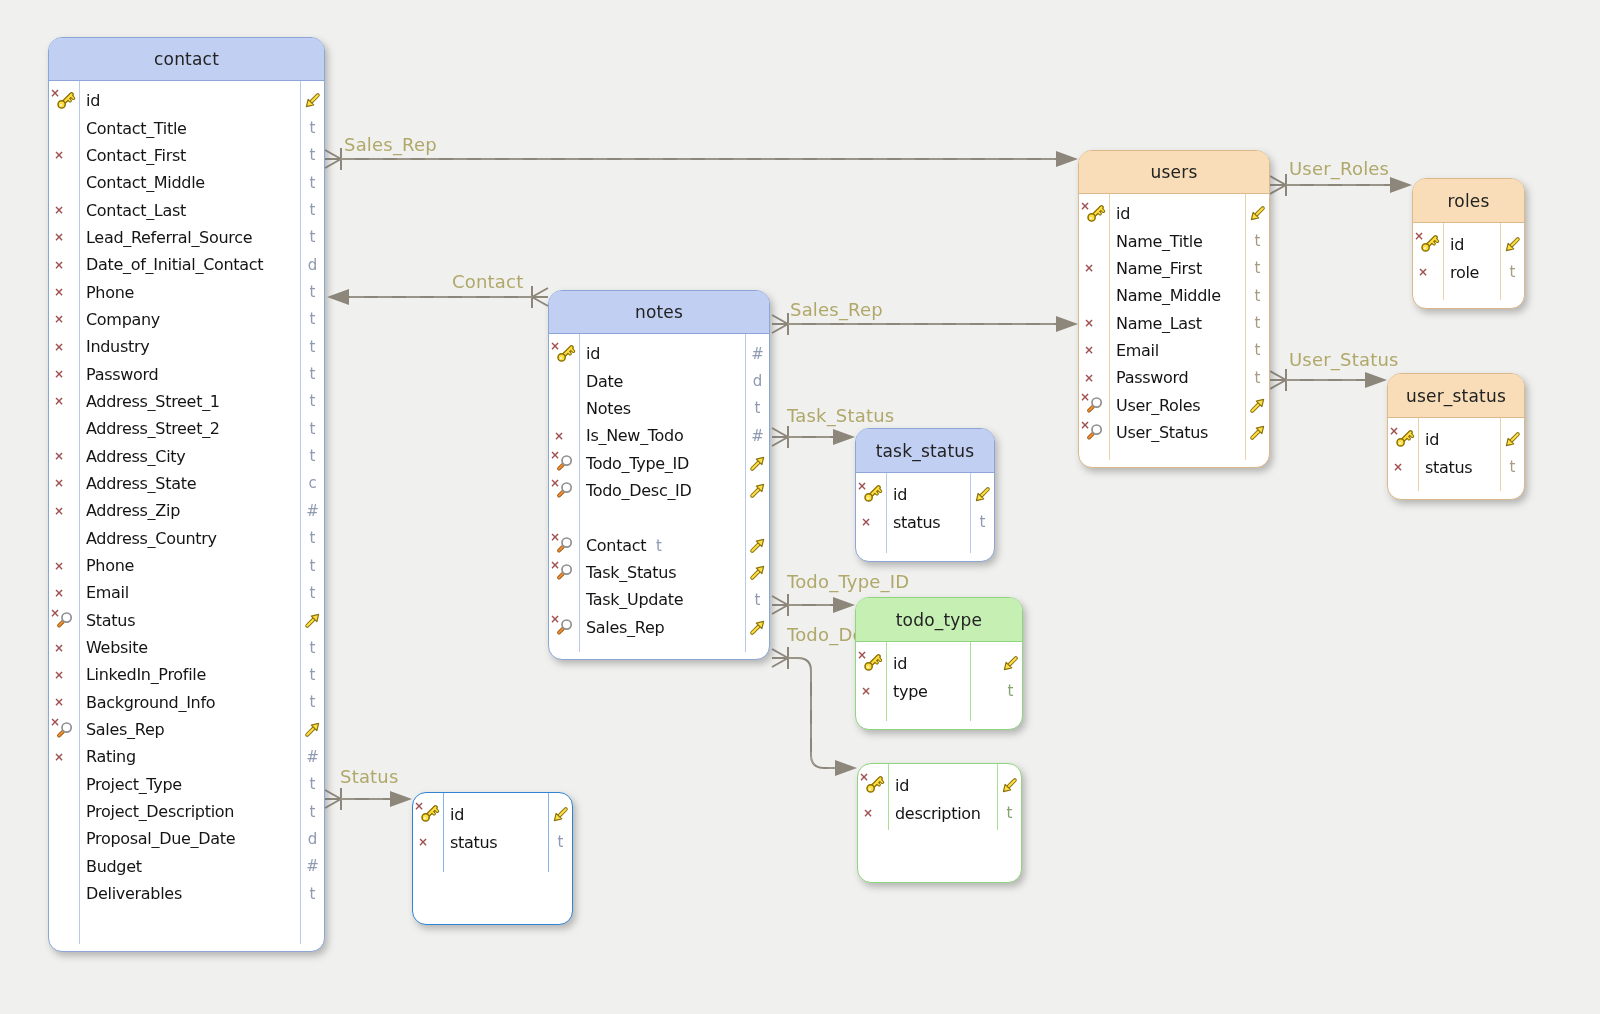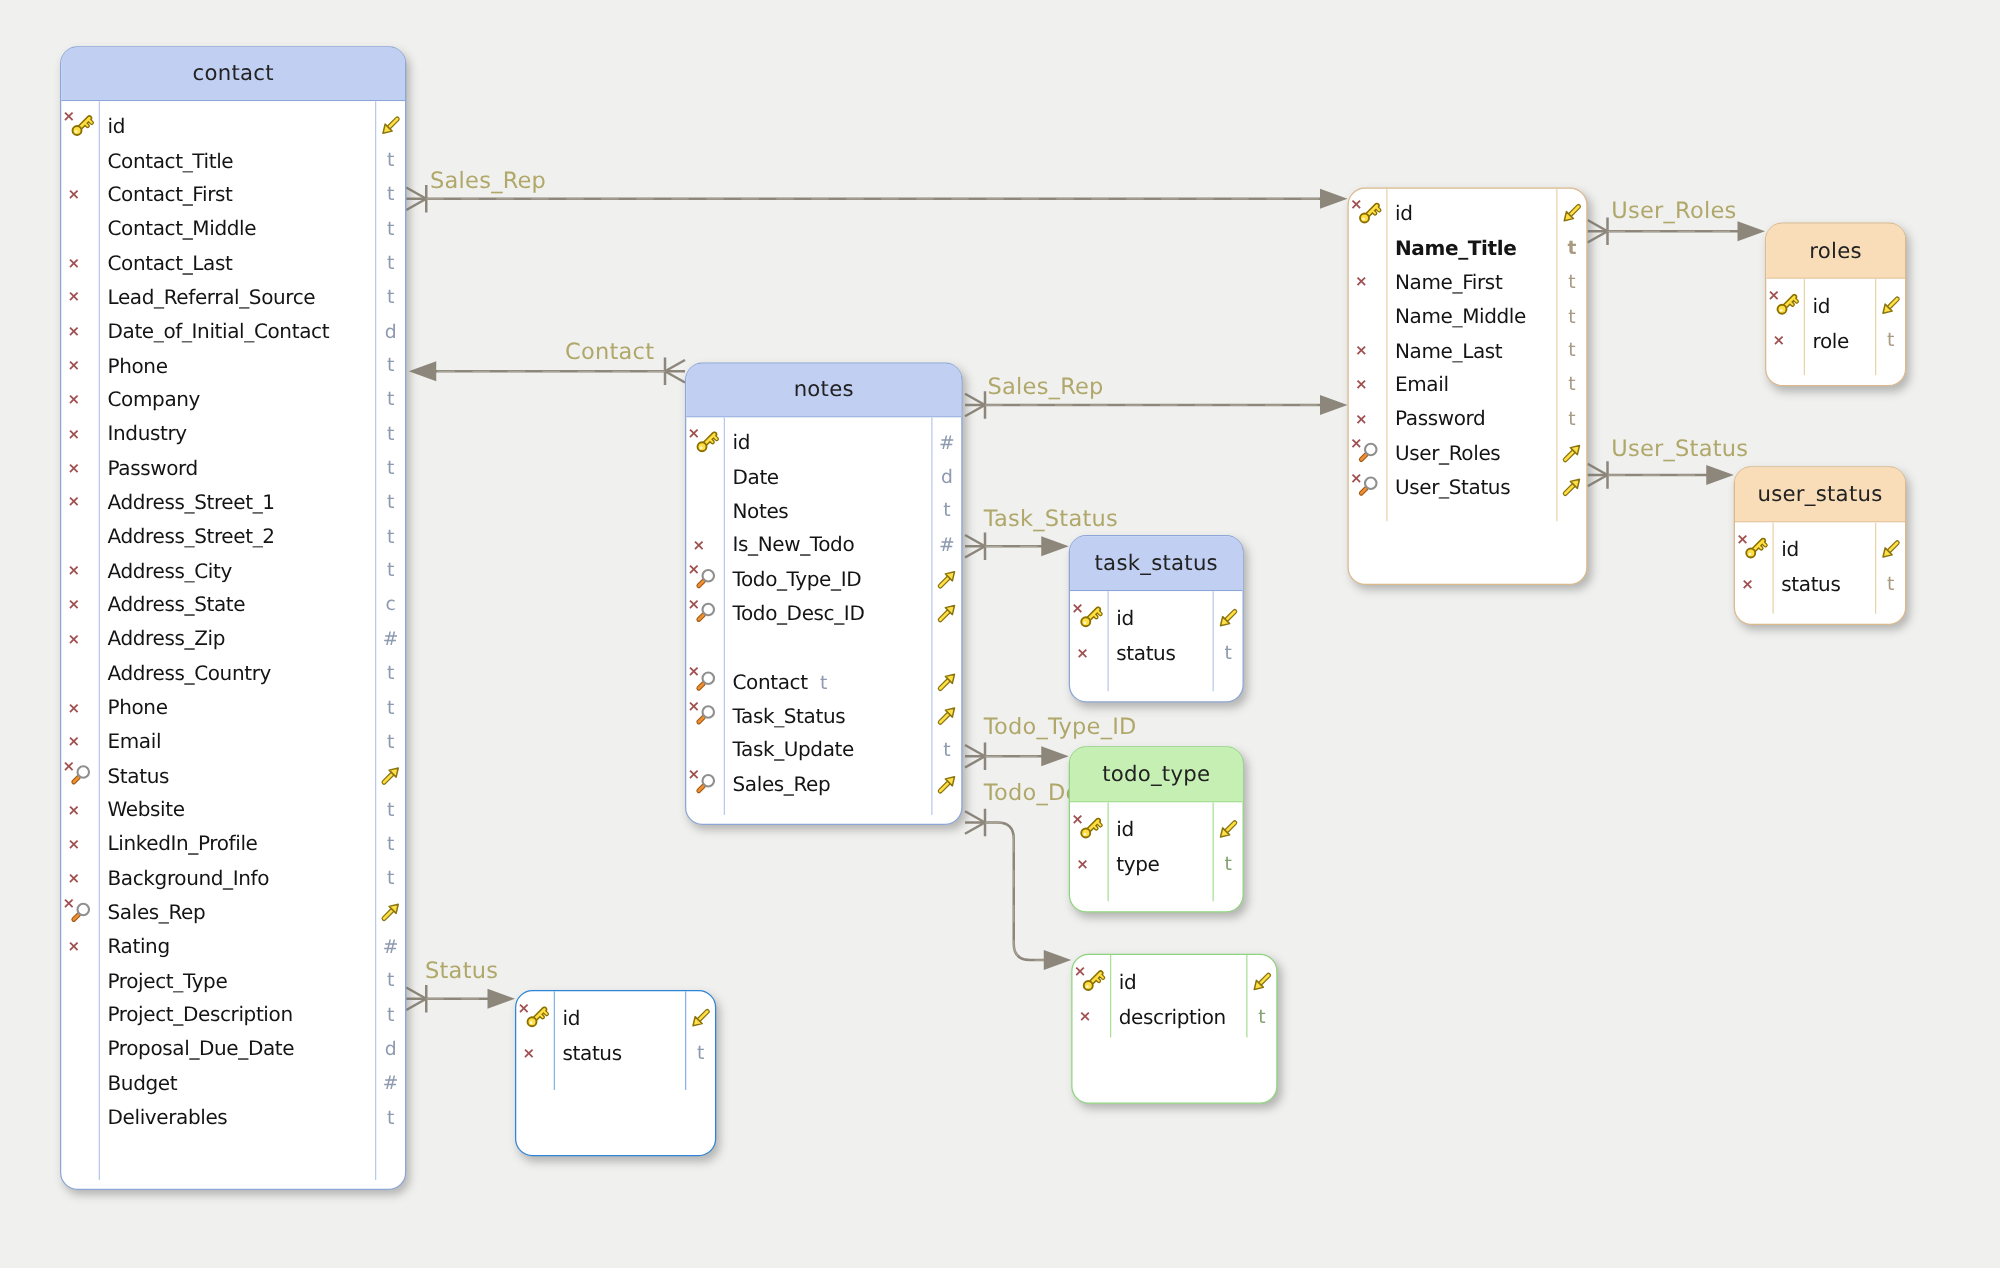--- a/index.html
+++ b/index.html
@@ -537,20 +537,21 @@
     <line x1="3.2" y1="13.8" x2="9.5" y2="7.5" stroke="#8a7410" stroke-width="4" stroke-linecap="round"></line>
     <line x1="3.2" y1="13.8" x2="9.5" y2="7.5" stroke="#ffdf43" stroke-width="2" stroke-linecap="round"></line>
     <polygon points="14.6,2.4 12.9,9.7 7.3,4.1" fill="#ffdf43" stroke="#8a7410" stroke-width="1.2" stroke-linejoin="round"></polygon>
    </g>
   </svg>
             </span>
           </div>
         </div>
       </div>
       <div class="db-table" style="left: 1078px; top: 150px; width: 192px; height: 318px; border: 1.5px solid rgb(220, 185, 139);">
+        <div class="t-header" style="height: 43px; background: rgb(248, 221, 184); color: rgb(34, 34, 34); border-bottom: 1.5px solid rgb(220, 185, 139);">users</div>
         <div class="t-body" style="padding-top: 6px; height: 266px;">
           <div class="v-sep" style="left: 30px; border-left: 1px solid rgb(236, 210, 169);"></div>
           <div class="v-sep" style="left: 166px; border-left: 1px solid rgb(236, 210, 169);"></div>
           <div class="t-row" style="height: 27.35px;">
             <span class="gut">
               <span class="xmark corner">×</span>
               <svg width="20" height="18" viewBox="0 0 20 18">
    <line x1="8" y1="10" x2="15.5" y2="2.5" stroke="#8a7000" stroke-width="4.6" stroke-linecap="round"></line>
    <line x1="14.6" y1="3.4" x2="17.4" y2="6.2" stroke="#8a7000" stroke-width="3.6" stroke-linecap="round"></line>
    <line x1="11.7" y1="6.3" x2="14.1" y2="8.7" stroke="#8a7000" stroke-width="3.6" stroke-linecap="round"></line>
@@ -565,21 +566,21 @@
             <span class="col-type">
               <svg width="17" height="17" viewBox="0 0 17 17">
    <g transform="rotate(180 8.5 8.5)">
     <line x1="3.2" y1="13.8" x2="9.5" y2="7.5" stroke="#8a7410" stroke-width="4" stroke-linecap="round"></line>
     <line x1="3.2" y1="13.8" x2="9.5" y2="7.5" stroke="#ffdf43" stroke-width="2" stroke-linecap="round"></line>
     <polygon points="14.6,2.4 12.9,9.7 7.3,4.1" fill="#ffdf43" stroke="#8a7410" stroke-width="1.2" stroke-linejoin="round"></polygon>
    </g>
   </svg>
             </span>
           </div>
-          <div class="t-row" style="height: 27.35px; font-weight: bold;">
+          <div class="t-row" style="height: 27.35px;">
             <span class="gut"></span>
             <span class="col-name">Name_Title</span>
             <span class="col-type" style="color: rgb(169, 154, 130);">t</span>
           </div>
           <div class="t-row" style="height: 27.35px;">
             <span class="gut">
               <span class="xmark solo">×</span>
             </span>
             <span class="col-name">Name_First</span>
             <span class="col-type" style="color: rgb(169, 154, 130);">t</span>
@@ -762,21 +763,21 @@
           </div>
           <div class="t-row" style="height: 28px;">
             <span class="gut">
               <span class="xmark solo">×</span>
             </span>
             <span class="col-name">status</span>
             <span class="col-type" style="color: rgb(142, 154, 176);">t</span>
           </div>
         </div>
       </div>
-      <div class="db-table" style="left: 855px; top: 597px; width: 140px; height: 133px; border: 1.5px solid rgb(143, 213, 127);">
+      <div class="db-table" style="left: 855px; top: 597px; width: 168px; height: 133px; border: 1.5px solid rgb(143, 213, 127);">
         <div class="t-header" style="height: 44px; background: rgb(198, 239, 180); color: rgb(34, 34, 34); border-bottom: 1.5px solid rgb(143, 213, 127);">todo_type</div>
         <div class="t-body" style="padding-top: 7px; height: 79px;">
           <div class="v-sep" style="left: 30px; border-left: 1px solid rgb(169, 224, 150);"></div>
           <div class="v-sep" style="left: 114px; border-left: 1px solid rgb(169, 224, 150);"></div>
           <div class="t-row" style="height: 28px;">
             <span class="gut">
               <span class="xmark corner">×</span>
               <svg width="20" height="18" viewBox="0 0 20 18">
    <line x1="8" y1="10" x2="15.5" y2="2.5" stroke="#8a7000" stroke-width="4.6" stroke-linecap="round"></line>
    <line x1="14.6" y1="3.4" x2="17.4" y2="6.2" stroke="#8a7000" stroke-width="3.6" stroke-linecap="round"></line>

